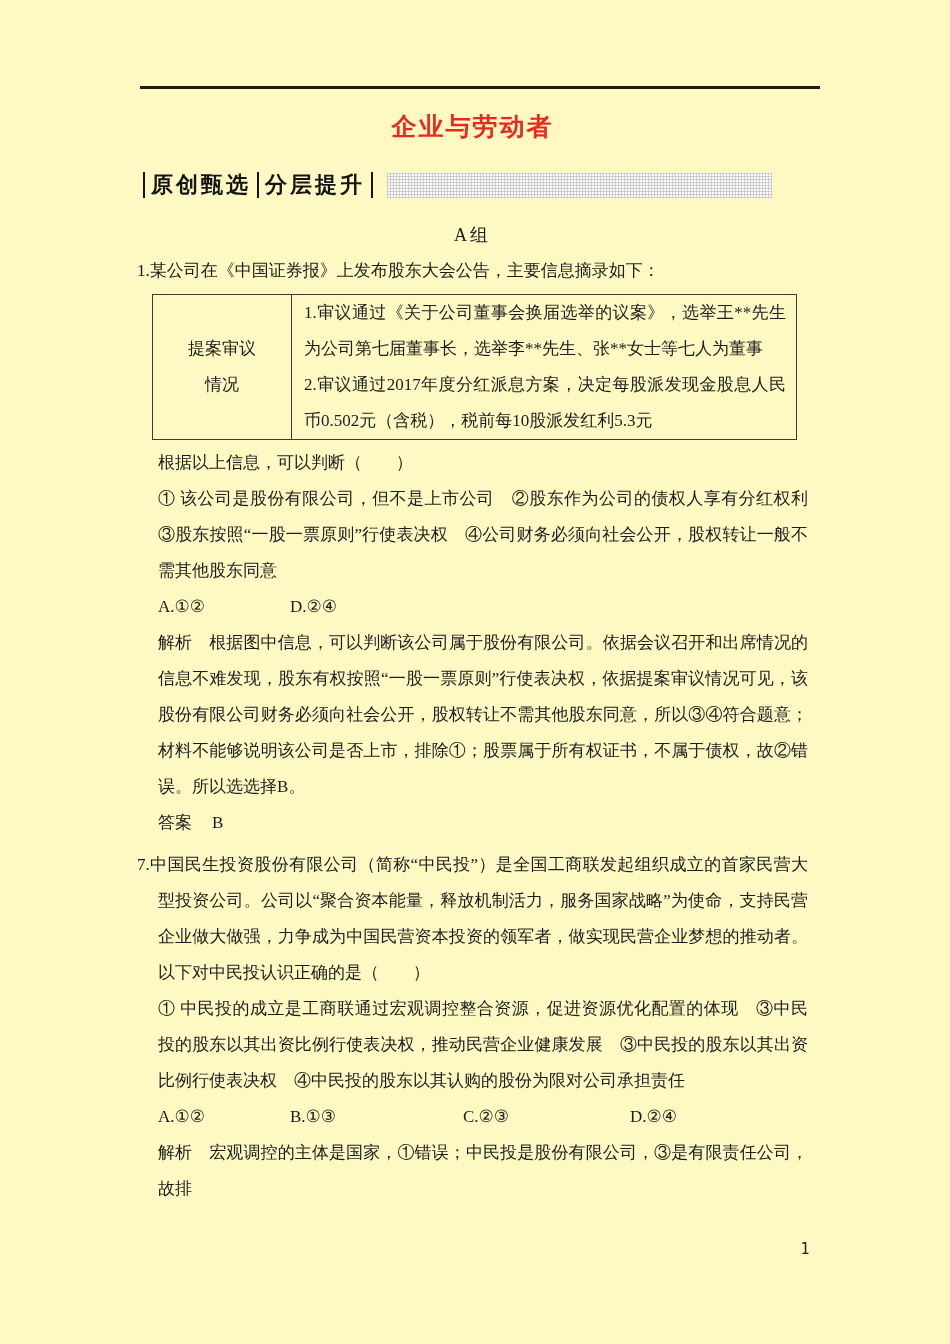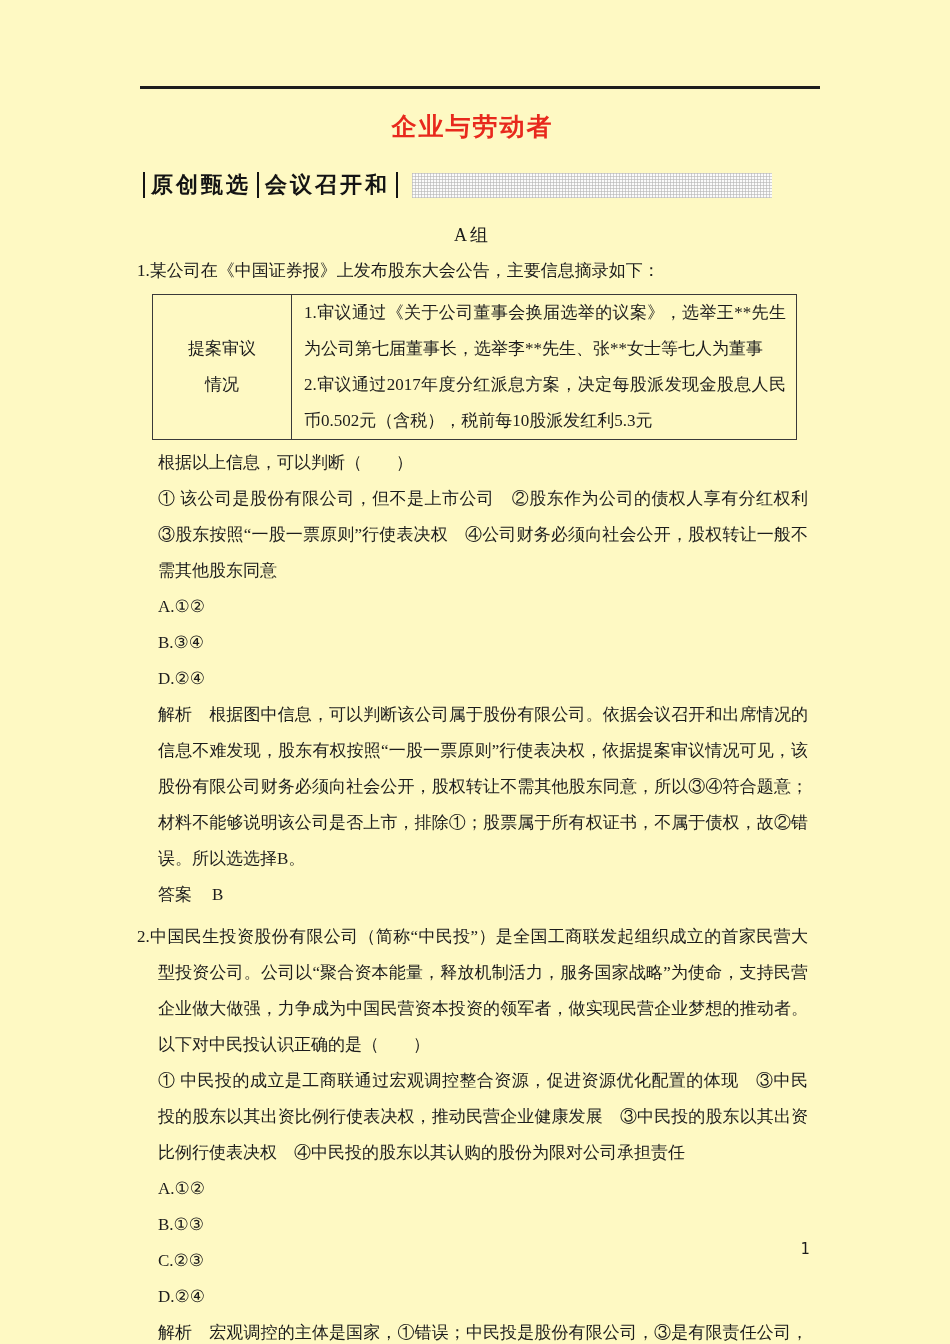--- a/index.html
+++ b/index.html
@@ -86,21 +86,20 @@
   }
   .qtable td.val{
     padding:0 10px 0 12px;
     text-align:justify;
   }
   .opts{
     display:flex;
     padding-left:21px;
     font-size:17px;
     line-height:36px;
-    flex-direction:column;
   }
   .opt{flex:0 0 auto;}
   .opt.c1{width:132px;}
   .opt.c2{width:173px;}
   .opt.c3{width:167px;}
   .opt.c4{flex:1;}
   .ans-label{margin-right:17px;}
   .ans-value{margin-left:3px;}
   .page-number{
     position:absolute;left:790px;top:1240px;width:30px;
@@ -116,21 +115,21 @@
   <div class="top-rule"></div>
 
   <div class="content">
 
     <div class="doc-title">企业与劳动者</div>
 
     <div class="banner">
       <span class="vbar"></span>
       <span class="banner-text">原创甄选</span>
       <span class="vbar"></span>
-      <span class="banner-text">会议召开和</span>
+      <span class="banner-text">分层提升</span>
       <span class="vbar"></span>
       <span class="hatch"></span>
     </div>
 
     <div class="group-label">A组</div>
 
     <div class="para stem">1.某公司在《中国证券报》上发布股东大会公告，主要信息摘录如下：</div>
 
     <table class="qtable">
       <tbody>
@@ -145,33 +144,32 @@
           </td>
         </tr>
       </tbody>
     </table>
 
     <div class="para indent">根据以上信息，可以判断（　　）</div>
     <div class="para indent">① 该公司是股份有限公司，但不是上市公司　②股东作为公司的债权人享有分红权利③股东按照“一股一票原则”行使表决权　④公司财务必须向社会公开，股权转让一般不需其他股东同意</div>
 
     <div class="opts">
       <span class="opt c1">A.①②</span>
-      <span class="opt c2">B.③④</span>
       <span class="opt c4">D.②④</span>
     </div>
 
     <div class="para indent">
       <span class="ans-label">解析</span><span>根据图中信息，可以判断该公司属于股份有限公司。依据会议召开和出席情况的信息不难发现，股东有权按照“一股一票原则”行使表决权，依据提案审议情况可见，该股份有限公司财务必须向社会公开，股权转让不需其他股东同意，所以③④符合题意；材料不能够说明该公司是否上市，排除①；股票属于所有权证书，不属于债权，故②错误。所以选选择B。</span>
     </div>
 
     <div class="para indent">
       <span class="ans-label">答案</span><span class="ans-value">B</span>
     </div>
 
-    <div class="para stem">2.中国民生投资股份有限公司（简称“中民投”）是全国工商联发起组织成立的首家民营大型投资公司。公司以“聚合资本能量，释放机制活力，服务国家战略”为使命，支持民营企业做大做强，力争成为中国民营资本投资的领军者，做实现民营企业梦想的推动者。以下对中民投认识正确的是（　　）</div>
+    <div class="para stem">7.中国民生投资股份有限公司（简称“中民投”）是全国工商联发起组织成立的首家民营大型投资公司。公司以“聚合资本能量，释放机制活力，服务国家战略”为使命，支持民营企业做大做强，力争成为中国民营资本投资的领军者，做实现民营企业梦想的推动者。以下对中民投认识正确的是（　　）</div>
     <div class="para indent">① 中民投的成立是工商联通过宏观调控整合资源，促进资源优化配置的体现　③中民投的股东以其出资比例行使表决权，推动民营企业健康发展　③中民投的股东以其出资比例行使表决权　④中民投的股东以其认购的股份为限对公司承担责任</div>
 
     <div class="opts">
       <span class="opt c1">A.①②</span>
       <span class="opt c2">B.①③</span>
       <span class="opt c3">C.②③</span>
       <span class="opt c4">D.②④</span>
     </div>
 
     <div class="para indent">

